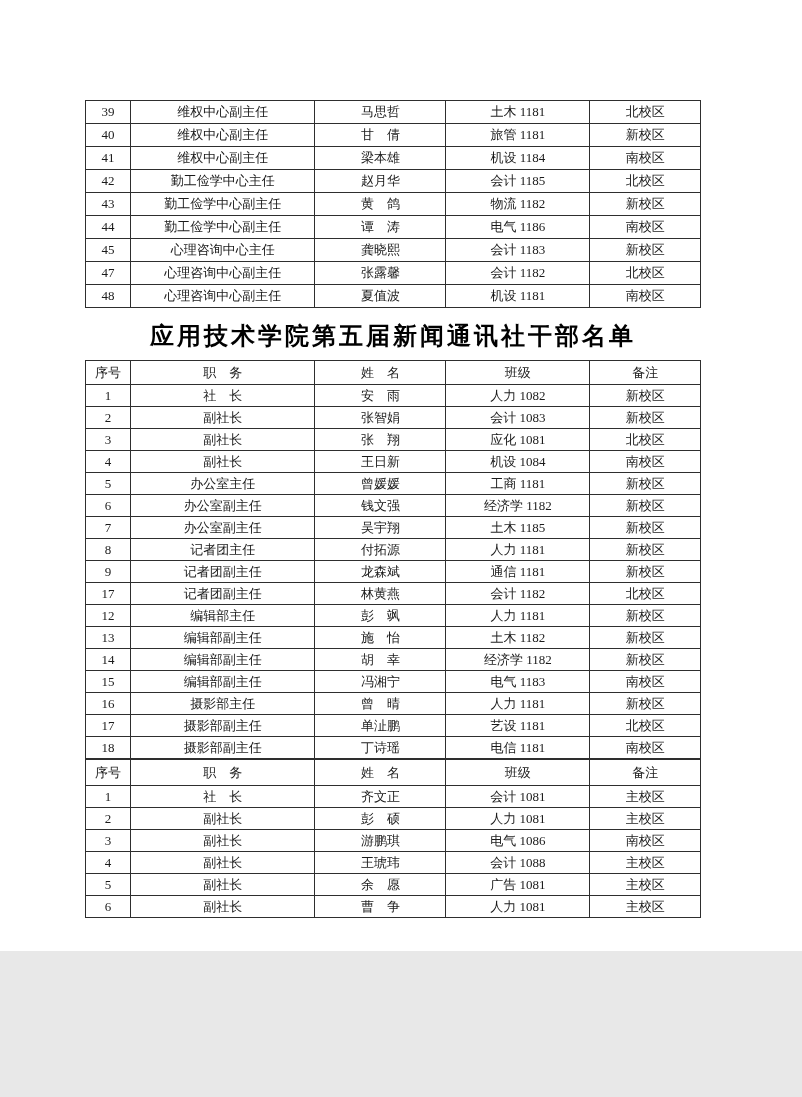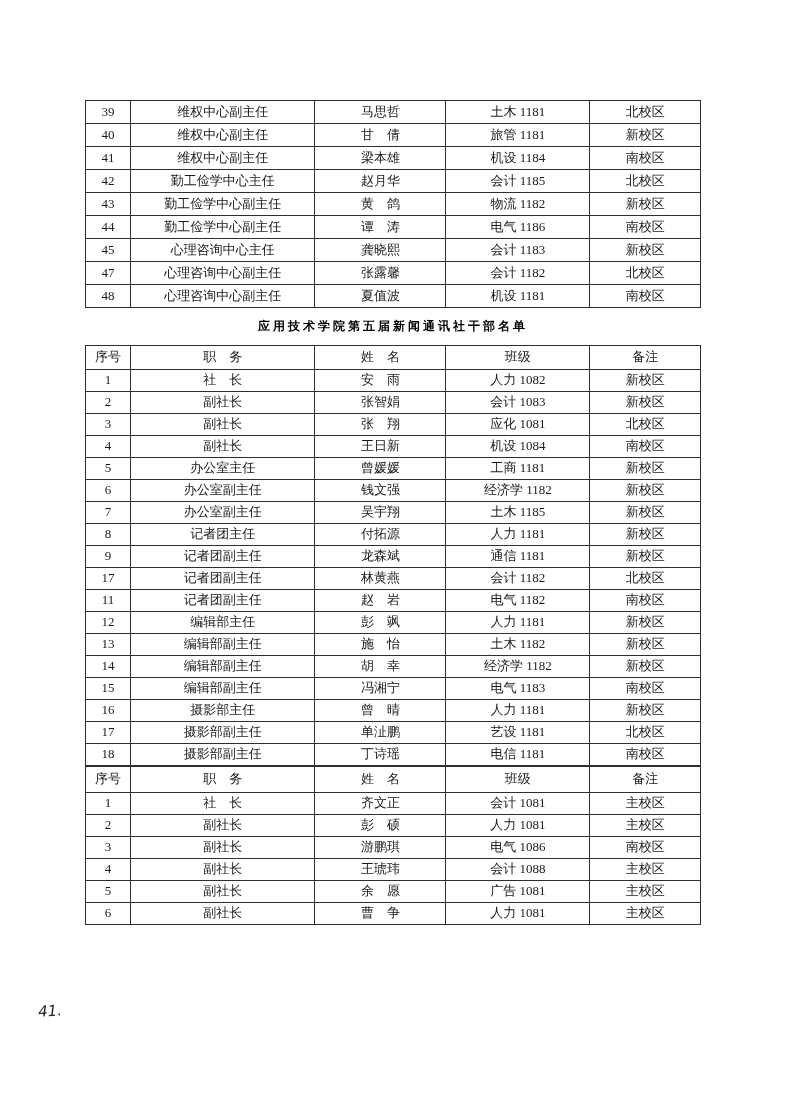--- a/index.html
+++ b/index.html
@@ -1,18 +1,18 @@
 <!DOCTYPE html>
 <html><head>
 <meta charset="utf-8">
 <style>
   html,body{margin:0;padding:0;background:#e8e8e8;}
   .page{
     position:relative;
-    width:802px;height:1097px;
+    width:802px;height:951px;
     background:#ffffff;
     font-family:"Liberation Serif","DejaVu Serif",serif;
     color:#1a1a1a;
     overflow:hidden;
   }
   .content{
     position:absolute;
     left:85px;top:100px;
     width:616px;
   }
@@ -37,23 +37,23 @@
   table#table-0 td{height:22px;}
   table#table-2 th{height:25px;}
   table#table-2 td{height:21px;}
   col.c-index{width:7.3%;}
   col.c-position{width:30%;}
   col.c-name{width:21.3%;}
   col.c-class{width:23.4%;}
   col.c-note{width:18%;}
   .section-title{
     text-align:center;
-    font-family:Liberation Mono, monospace;
+    font-family:Liberation Sans, sans-serif;
     font-weight:bold;
-    font-size:12px;
+    font-size:24px;
     letter-spacing:3px;
     margin:12px 0 9px 0;
     line-height:1.3;
     color:#000;
   }
   .page-number{
     position:absolute;
     left:38px;top:1002px;
     font-family:"DejaVu Sans","Liberation Sans",sans-serif;
     font-style:italic;
@@ -227,27 +227,20 @@
             <td>新校区</td>
           </tr>
           <tr>
             <td>17</td>
             <td>记者团副主任</td>
             <td>林黄燕</td>
             <td>会计 1182</td>
             <td>北校区</td>
           </tr>
           <tr>
-            <td>11</td>
-            <td>记者团副主任</td>
-            <td>赵　岩</td>
-            <td>电气 1182</td>
-            <td>南校区</td>
-          </tr>
-          <tr>
             <td>12</td>
             <td>编辑部主任</td>
             <td>彭　飒</td>
             <td>人力 1181</td>
             <td>新校区</td>
           </tr>
           <tr>
             <td>13</td>
             <td>编辑部副主任</td>
             <td>施　怡</td>

